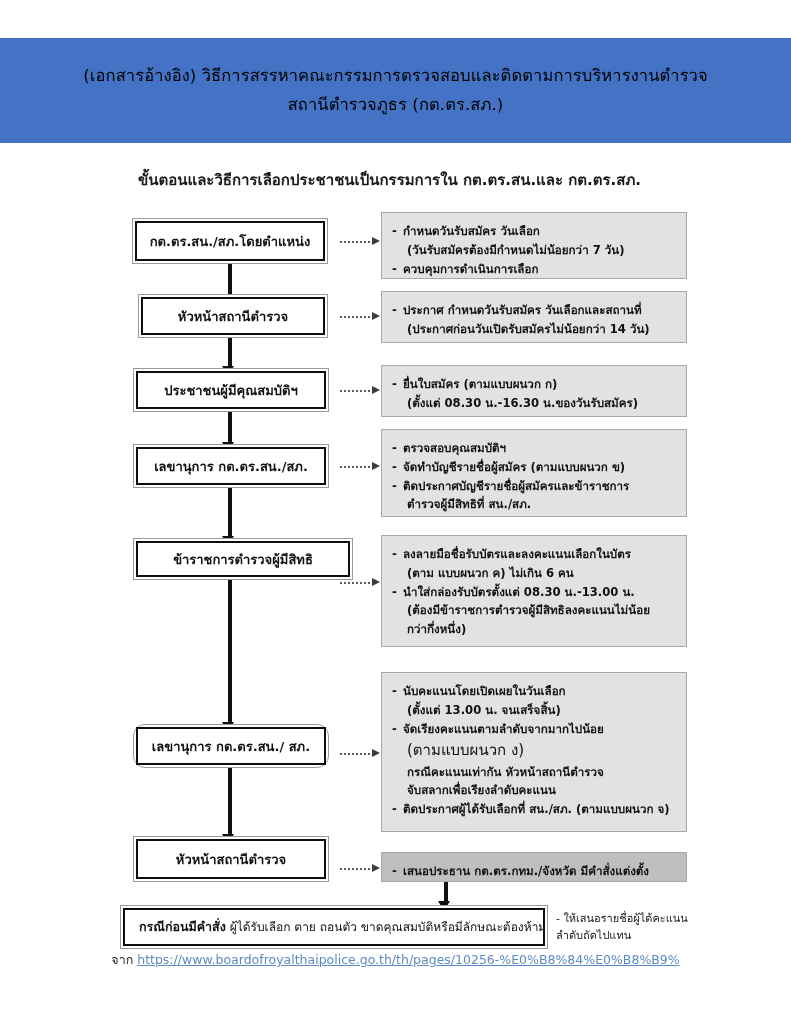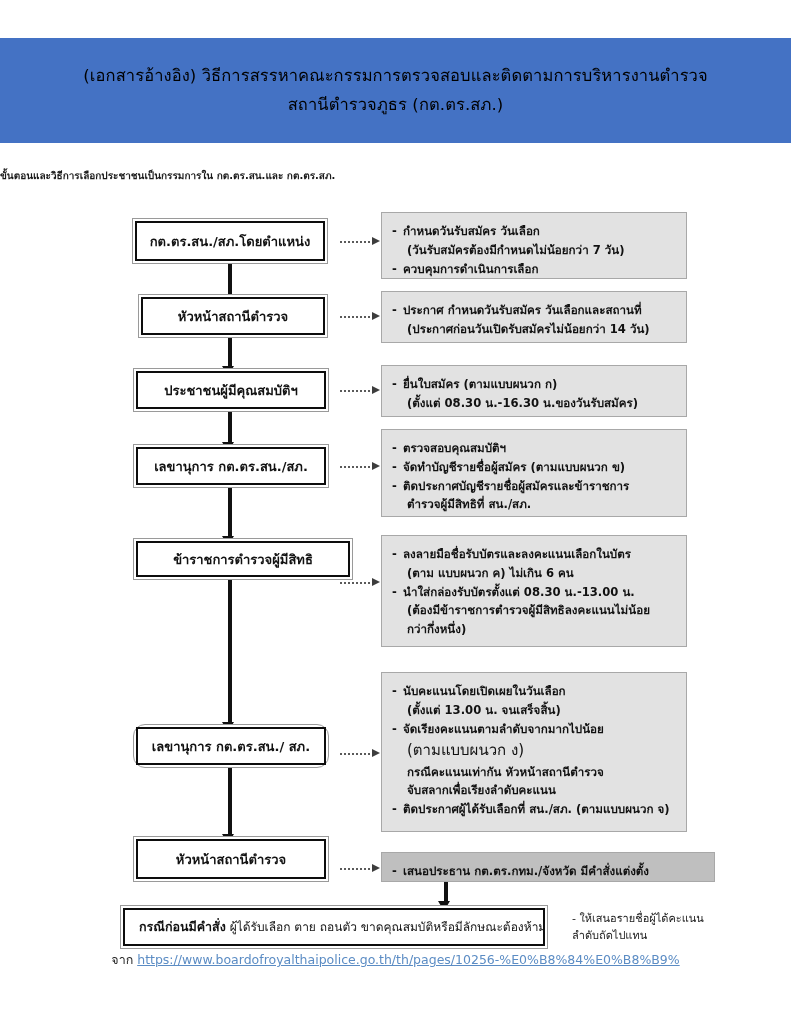--- a/index.html
+++ b/index.html
@@ -39,22 +39,22 @@
     white-space: nowrap;
     letter-spacing: .1px;
   }
 
   
   .subtitle {
     position: absolute;
     left: 0;
     top: 168px;
     width: 641px;
-    text-align: left;
-    font-size: 10px;
+    text-align: right;
+    font-size: 15px;
     font-weight: bold;
     color: #1a1a1a;
   }
 
   
   .flow {
     position: absolute;
     left: 0;
     top: 208px;
     width: 791px;
@@ -346,27 +346,27 @@
       <li class="dash">นับคะแนนโดยเปิดเผยในวันเลือก</li>
       <li class="cont">(ตั้งแต่ 13.00 น. จนเสร็จสิ้น)</li>
       <li class="dash">จัดเรียงคะแนนตามลำดับจากมากไปน้อย</li>
       <li class="sub">(ตามแบบผนวก ง)</li>
       <li class="cont">กรณีคะแนนเท่ากัน   หัวหน้าสถานีตำรวจ</li>
       <li class="cont">จับสลากเพื่อเรียงลำดับคะแนน</li>
       <li class="dash">ติดประกาศผู้ได้รับเลือกที่ สน./สภ. (ตามแบบผนวก จ)</li>
     </ul>
   </div>
 
-  <div class="panel dark" style="left:381px; top:644px; width:334px; height:30px;">
+  <div class="panel dark" style="left:381px; top:644px; width:306px; height:30px;">
     <ul>
       <li class="dash">เสนอประธาน กต.ตร.กทม./จังหวัด มีคำสั่งแต่งตั้ง</li>
     </ul>
   </div>
 
-  <div class="side-note" style="left:556px; top:702px;margin-left:16px;">
+  <div class="side-note" style="left:556px; top:702px;">
     <div>- ให้เสนอรายชื่อผู้ได้คะแนน</div>
     <div>ลำดับถัดไปแทน</div>
   </div>
 
 </div>
 
 <div class="source">
   <span>จาก </span><span class="link">https://www.boardofroyalthaipolice.go.th/th/pages/10256-%E0%B8%84%E0%B8%B9%</span>
 </div>
 

